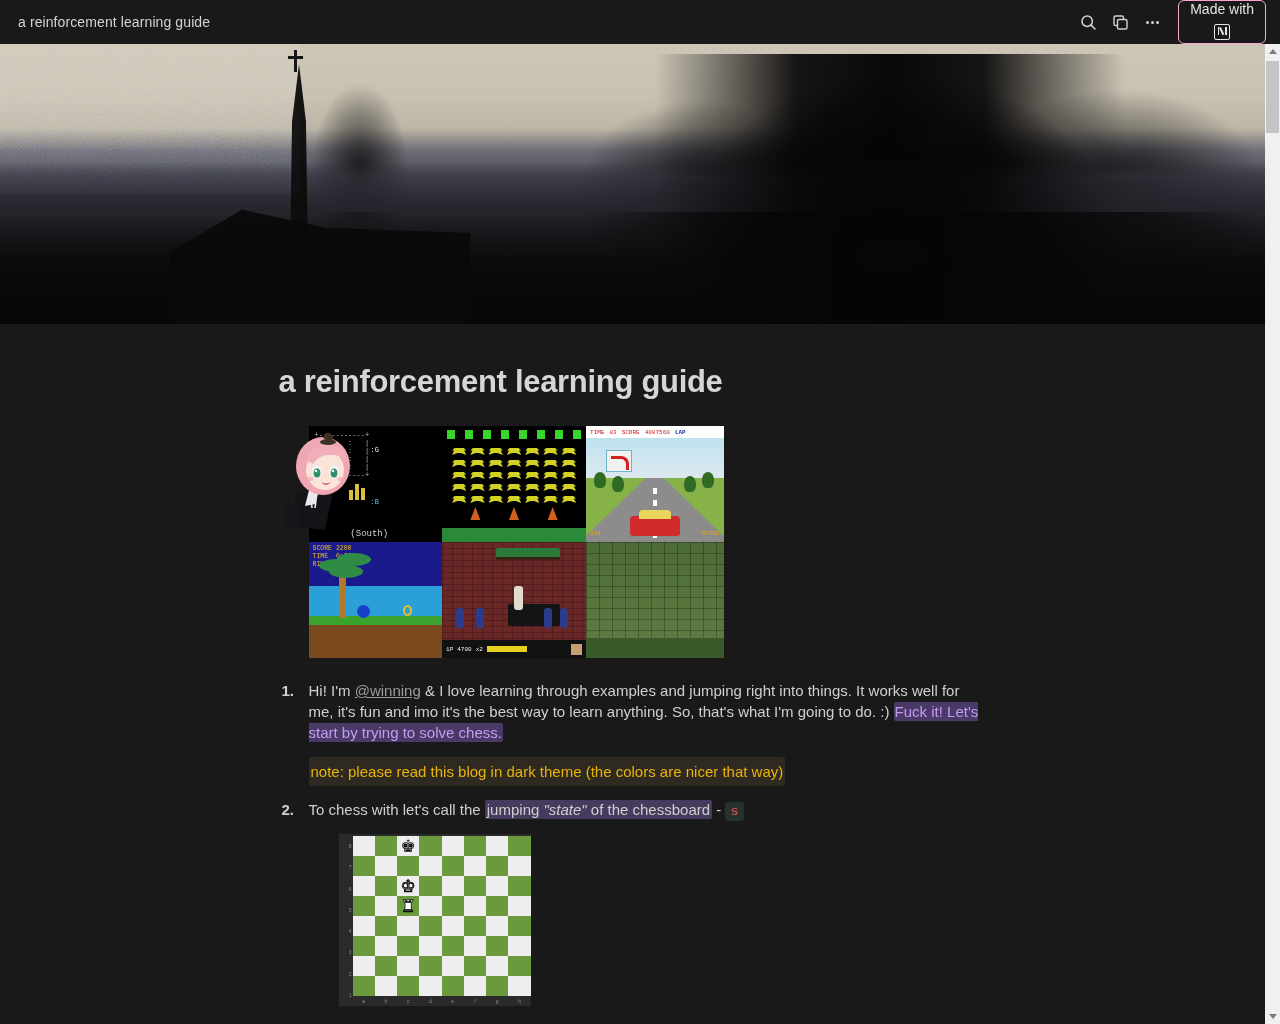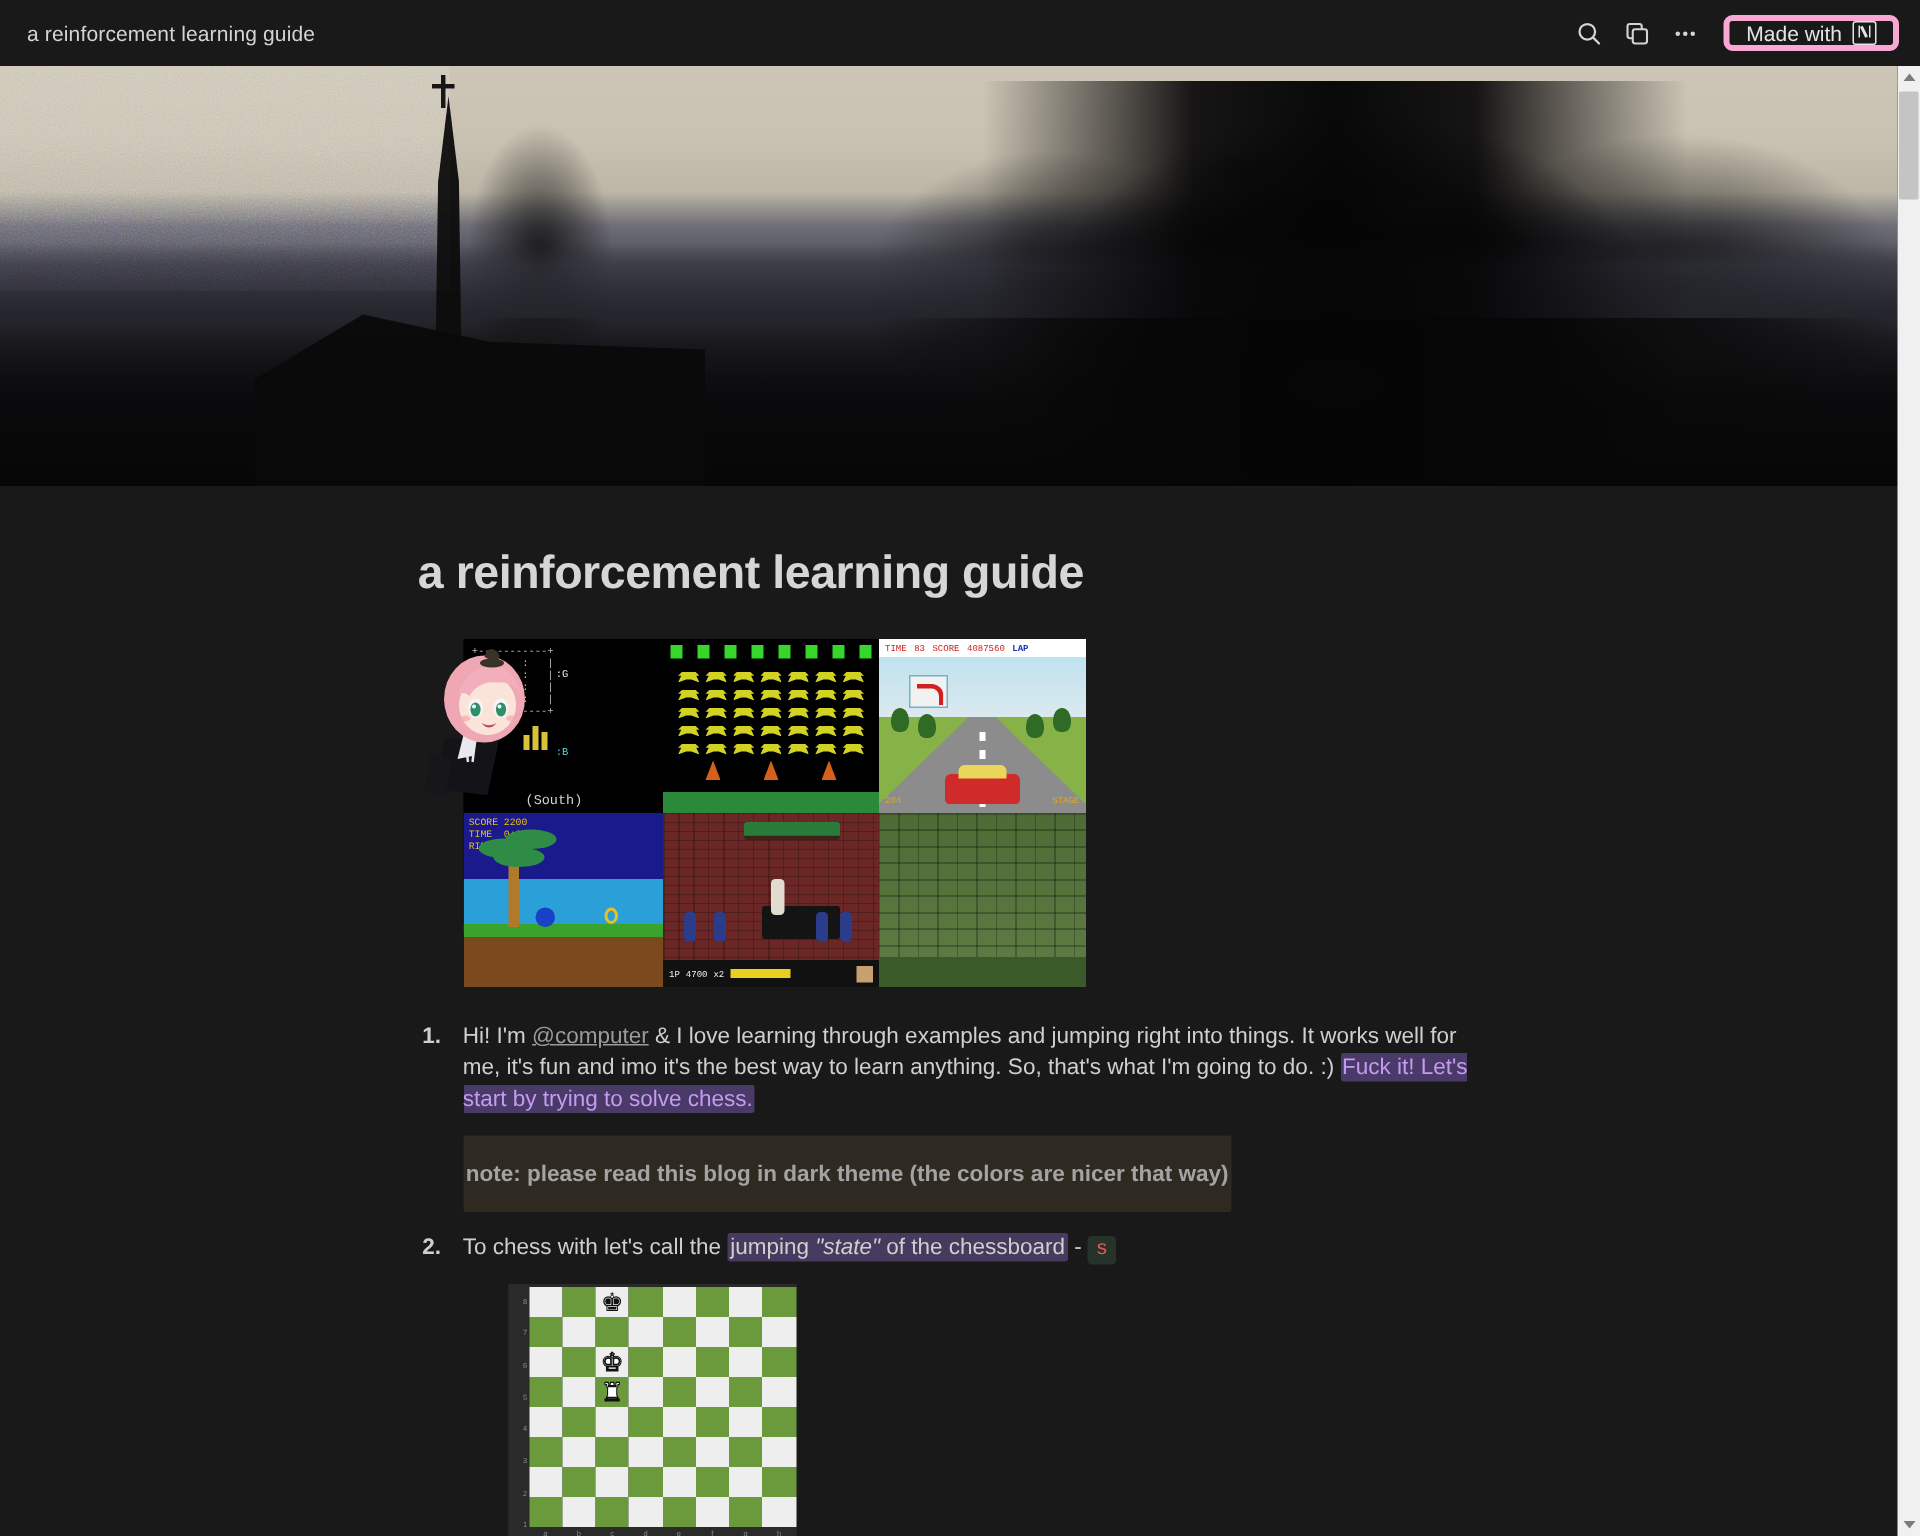--- a/index.html
+++ b/index.html
@@ -26,24 +26,24 @@
   #topbar-actions {
     margin-left: auto; display: flex; align-items: center; gap: 4px;
   }
   .icon-btn {
     width: 28px; height: 28px; border-radius: 4px;
     display: flex; align-items: center; justify-content: center;
     cursor: pointer;
   }
   .icon-btn svg { display: block; }
   #made-with {
-    margin-left: 8px; height: 24px;
-    border: 4px solid #f9a8d4; border-radius: 6px;
+    margin-left: 8px; height: 44px;
+    border: 1px solid #f9a8d4; border-radius: 6px;
     display: flex; align-items: center; gap: 7px;
-    padding: 0 11px; cursor: pointer;
+    padding: 0 11px; cursor: pointer; flex-direction: column;
   }
   #made-with-label { font-size: 14px; color: #e4e4e4; white-space: nowrap; }
   .notion-mark {
     width: 16px; height: 16px; border: 1.6px solid #e4e4e4;
     border-radius: 2px; position: relative; flex: 0 0 auto;
   }
   .notion-mark::before {
     content: ""; position: absolute; left: 2.6px; top: 2px;
     width: 1.6px; height: 8px; background: #e4e4e4;
   }
@@ -347,22 +347,22 @@
     position: absolute; left: 3px; top: 0;
     font-size: 15px; color: #cfcfcd; font-weight: bold;
   }
   .mention { color: #9b9b99; text-decoration: underline; cursor: pointer; }
   .hl-purple {
     background: #4a3a68; color: #c59bf0;
     padding: 1px 1px; border-radius: 2px;
   }
   .hl-orange-line {
     display: inline-block; margin-top: 14px;
-    background: #2e2a22; color: #a3a3a3;
-    padding: 15px 2px; border-radius: 2px; font-weight: bold;
+    background: #2e2a22; color: #eab308;
+    padding: 4px 2px; border-radius: 2px;
   }
   .hl-purple-plain { background: #463a5e; color: #cfcfcd; padding: 1px 2px; border-radius: 2px; }
   code.inline {
     background: #26332b; color: #eb5757;
     font-family: "Liberation Mono", monospace;
     font-size: 13.5px; padding: 2px 5px; border-radius: 3px;
   }
 
   
   #chess-wrap { margin: 12px 0 0 0; padding-left: 30px; }
@@ -660,21 +660,21 @@
 
           <ellipse cx="29" cy="49" rx="3.5" ry="2" fill="#f3a8ad" opacity=".7"></ellipse>
           <ellipse cx="60" cy="49" rx="3.5" ry="2" fill="#f3a8ad" opacity=".7"></ellipse>
         </svg>
       </div>
 
       <ol class="nlist">
 
         <li>
           <span class="num">1.</span>
-          <span>Hi! I'm </span><a class="mention">@computer</a><span> &amp; I love learning through examples and jumping right into things. It works well for me, it's fun and imo it's the best way to learn anything. So, that's what I'm going to do. :) </span><span class="hl-purple">Fuck it! Let's start by trying to solve chess.</span>
+          <span>Hi! I'm </span><a class="mention">@winning</a><span> &amp; I love learning through examples and jumping right into things. It works well for me, it's fun and imo it's the best way to learn anything. So, that's what I'm going to do. :) </span><span class="hl-purple">Fuck it! Let's start by trying to solve chess.</span>
           <br>
           <span class="hl-orange-line">note: please read this blog in dark theme (the colors are nicer that way)</span>
         </li>
 
         <li>
           <span class="num">2.</span>
           <span>To chess with let's call the </span><span class="hl-purple-plain"><span>jumping </span><i>"state"</i><span> of the chessboard</span></span><span> - </span><code class="inline">s</code>
 
           
           <div id="chess-wrap">

